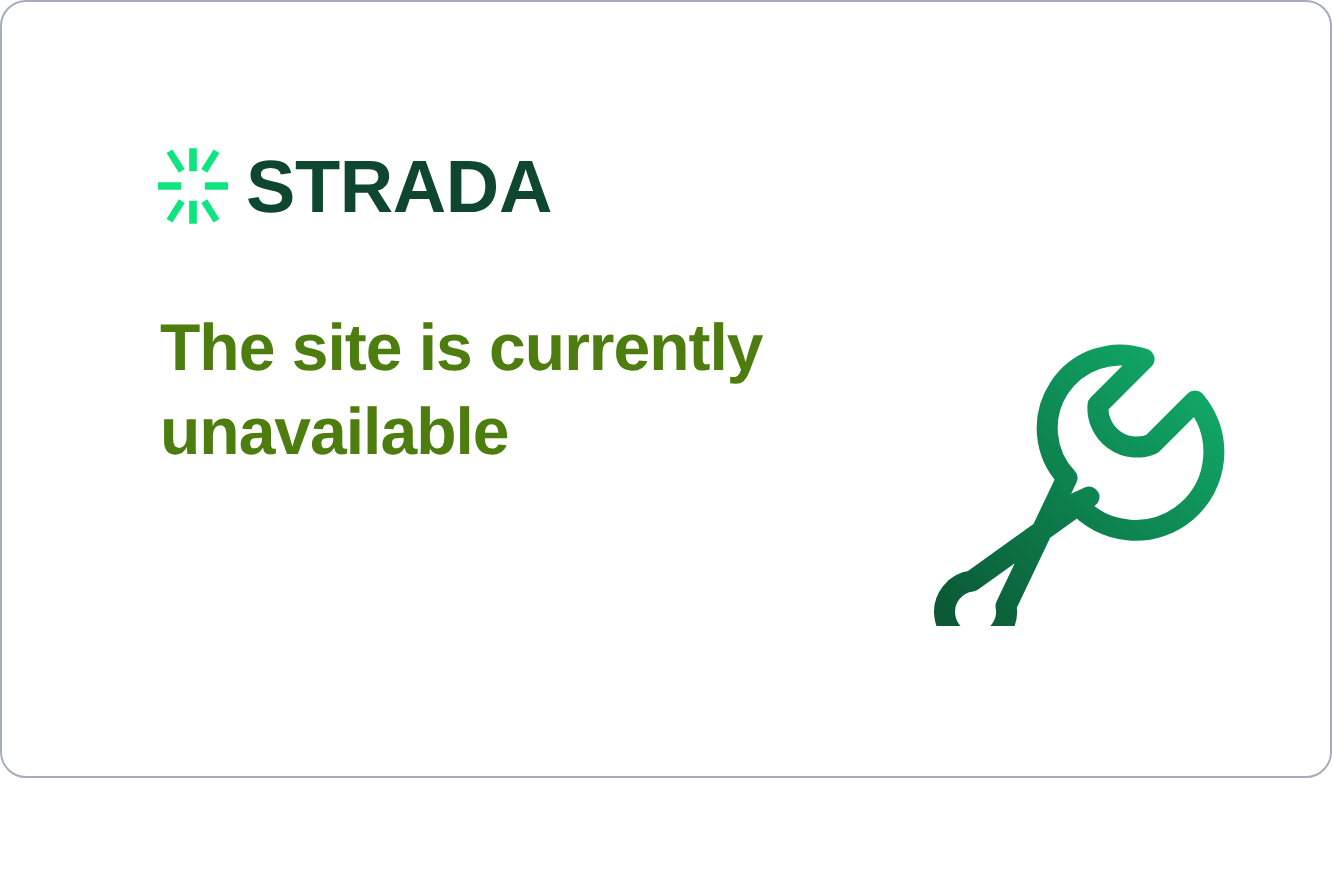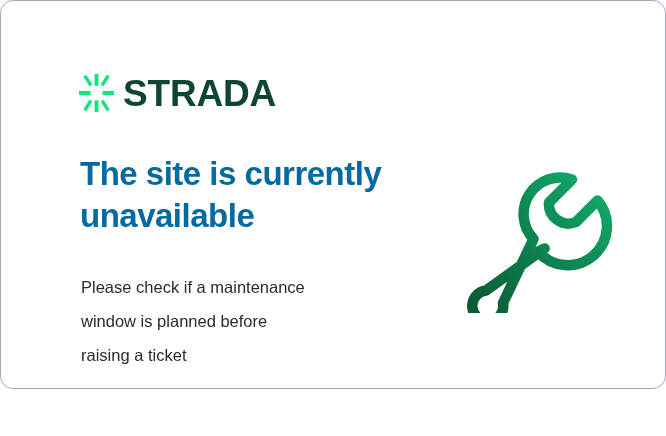--- a/index.html
+++ b/index.html
@@ -57,21 +57,21 @@
   .headline {
     position: absolute;
     left: 79px;
     top: 152px;
     width: 330px;
     margin: 0;
     font-size: 33px;
     font-weight: 600;
     line-height: 1.26;
     letter-spacing: -0.5px;
-    color: #0369a1;
+    color: #4d7c0f;
     font-family: "Liberation Sans", sans-serif;
   }
 
   
   .bodycopy {
     position: absolute;
     left: 80px;
     top: 270px;
     width: 310px;
     margin: 0;
@@ -115,25 +115,20 @@
         <path d="M79.4 1.7 l8.4 5.3 l-17.6 27.9 l-8.4 -5.3 z"></path>
         <path d="M20.6 106.3 l-8.4 -5.3 l17.6 -27.9 l8.4 5.3 z"></path>
         <path d="M87.8 101.0 l-8.4 5.3 l-17.6 -27.9 l8.4 -5.3 z"></path>
       </g>
     </svg>
     <span class="brand-word">STRADA</span>
   </div>
 
   <h1 class="headline">The site is currently unavailable</h1>
 
-  <p class="bodycopy">
-    <span class="line">Please check if a maintenance</span>
-    <span class="line">window is planned before</span>
-    <span class="line">raising a ticket</span>
-  </p>
 
   <svg class="wrench" viewBox="0 0 160 160" aria-hidden="true">
     <defs>
       <linearGradient id="wrenchGrad" x1="0.08" y1="0.96" x2="0.92" y2="0.06">
         <stop offset="0" stop-color="#0b5a35"></stop>
         <stop offset="0.45" stop-color="#0d7d4c"></stop>
         <stop offset="1" stop-color="#11a867"></stop>
       </linearGradient>
     </defs>
     <g fill="none" stroke="url(#wrenchGrad)" stroke-width="10.5" stroke-linecap="round" stroke-linejoin="round">

